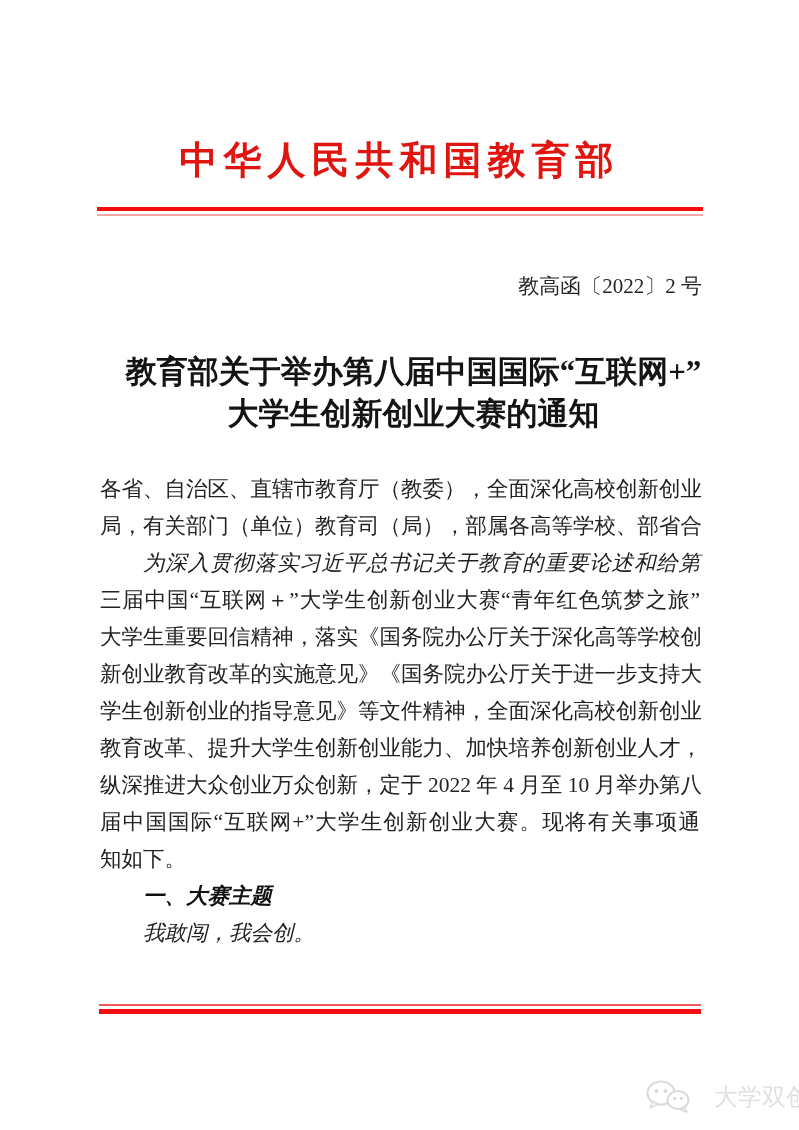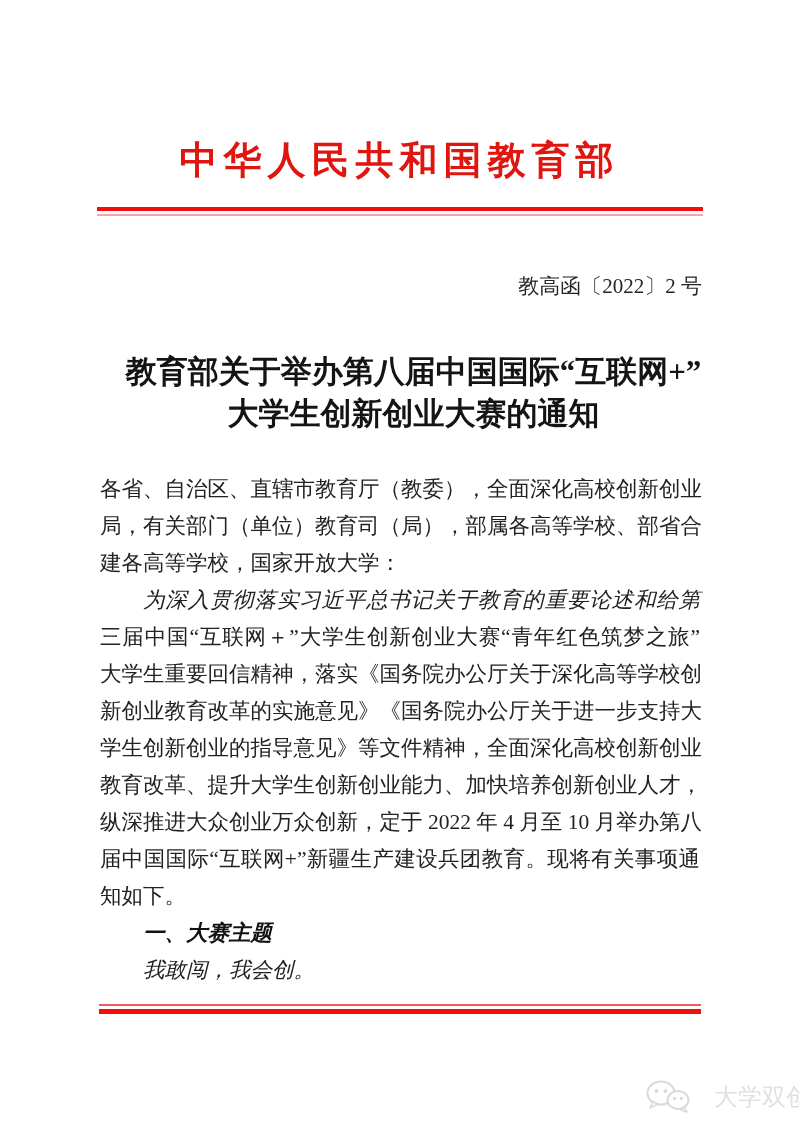--- a/index.html
+++ b/index.html
@@ -87,29 +87,28 @@
   <div class="doc-number">教高函〔2022〕2 号</div>
 
   <div class="doc-title">
     <div class="t-line">教育部关于举办第八届中国国际“互联网+”</div>
     <div class="t-line">大学生创新创业大赛的通知</div>
   </div>
 
   <div class="body-block">
       <div class="line just">各省、自治区、直辖市教育厅（教委），全面深化高校创新创业</div>
       <div class="line just">局，有关部门（单位）教育司（局），部属各高等学校、部省合</div>
-      <div class="line">建各高等学校，国家开放大学：</div>
       <div class="line just indent">为深入贯彻落实习近平总书记关于教育的重要论述和给第</div>
       <div class="line just">三届中国“互联网＋”大学生创新创业大赛“青年红色筑梦之旅”</div>
       <div class="line just">大学生重要回信精神，落实《国务院办公厅关于深化高等学校创</div>
       <div class="line just">新创业教育改革的实施意见》《国务院办公厅关于进一步支持大</div>
       <div class="line just">学生创新创业的指导意见》等文件精神，全面深化高校创新创业</div>
       <div class="line just">教育改革、提升大学生创新创业能力、加快培养创新创业人才，</div>
       <div class="line just">纵深推进大众创业万众创新，定于 2022 年 4 月至 10 月举办第八</div>
-      <div class="line just">届中国国际“互联网+”新疆生产建设兵团教育。现将有关事项通</div>
+      <div class="line just">届中国国际“互联网+”大学生创新创业大赛。现将有关事项通</div>
       <div class="line">知如下。</div>
       <div class="line indent heading">一、大赛主题</div>
       <div class="line indent">我敢闯，我会创。</div>
     </div>
 
   <div class="rule-bottom">
     <div class="thin"></div>
     <div class="thick"></div>
   </div>
 

